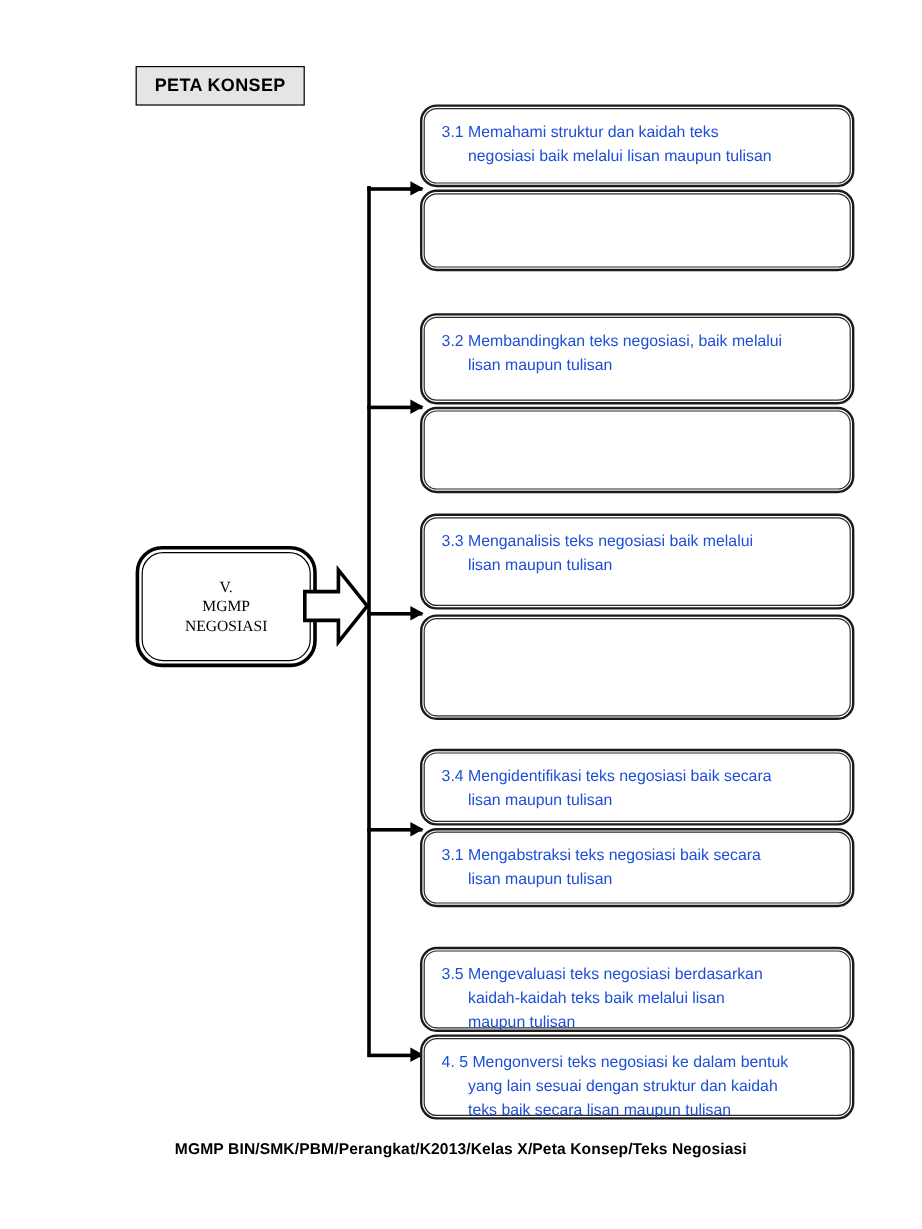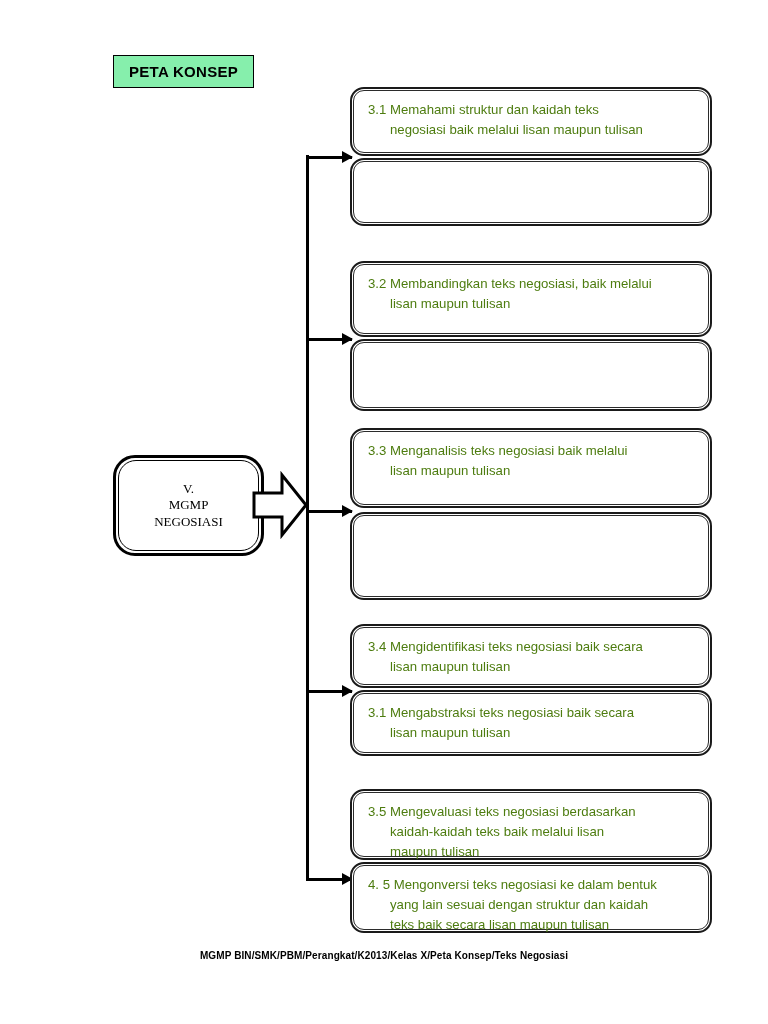--- a/index.html
+++ b/index.html
@@ -21,21 +21,21 @@
   }
 
   
   .header-box {
     position: absolute;
     left: 113px;
     top: 55px;
     width: 139px;
     height: 31px;
     border: 1px solid #000;
-    background: #86efac;
+    background: #e5e5e5;
     display: flex;
     align-items: center;
     justify-content: center;
     font-size: 15px;
     font-weight: bold;
     letter-spacing: 0.3px;
   }
 
   
   .center-node {
@@ -139,37 +139,37 @@
   }
   .kd-box .txt {
     position: absolute;
     left: 18px;
     top: 13px;
     right: 14px;
     font-size: 13.2px;
     line-height: 1.5;
     white-space: pre-line;
     text-indent: 0;
-    color: #4d7c0f;
+    color: #1d4ed8;
   }
 
   
   .kd-box .txt {
     padding-left: 22px;
     text-indent: -22px;
   }
 
   
   .footer {
     position: absolute;
     left: 0;
     top: 950px;
     width: 768px;
     text-align: center;
-    font-size: 10px;
+    font-size: 13px;
     font-weight: bold;
     letter-spacing: 0.1px;
   }
 </style>
 </head>
 <body>
 
 <div id="page">
 
   <div class="header-box">

